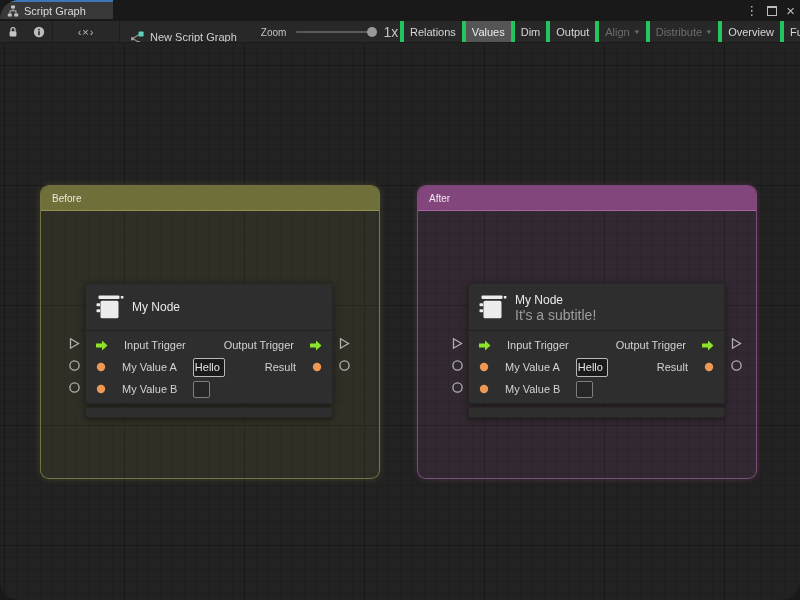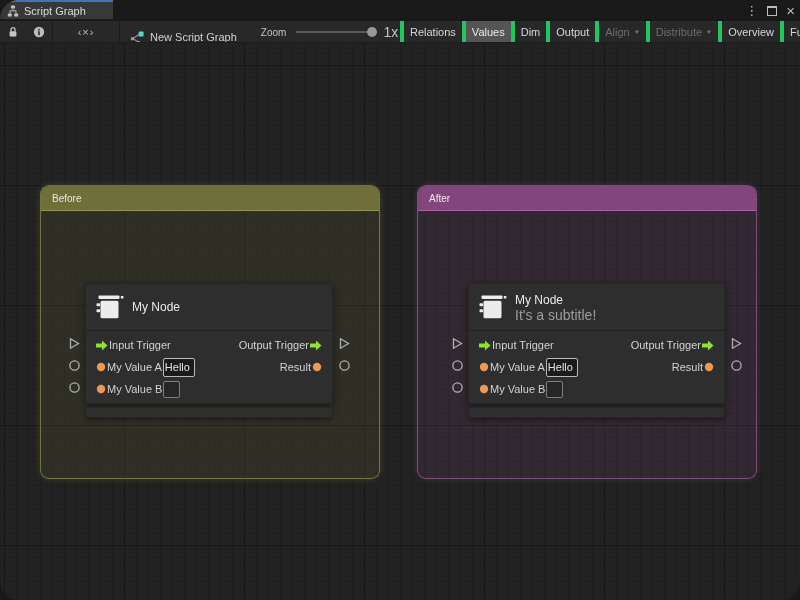--- a/index.html
+++ b/index.html
@@ -70,21 +70,21 @@
              box-shadow:0 2px 7px rgba(0,0,0,0.45);border:1px solid #262626;box-sizing:border-box;}
   .node-header{height:46px;display:flex;align-items:center;padding:0 10px;
                border-bottom:1px solid #222222;}
   .node-titles{margin-left:8px;display:flex;flex-direction:column;justify-content:center;}
   .node-title{font-size:12px;color:#eaeaea;line-height:14px;}
   .node-subtitle{font-size:14px;color:#9d9d9d;line-height:12px;margin-top:2px;}
   .node-subtitle:empty{display:none;}
   .node-rows{padding:3px 0;}
   .prow{height:22px;display:flex;align-items:center;justify-content:space-between;
         padding:0 10px;}
-  .pgroup{display:flex;align-items:center;gap:1px;}
+  .pgroup{display:flex;align-items:center;gap:16px;}
   .plabel{font-size:11px;color:#d2d2d2;white-space:nowrap;}
   .field{background:#1b1b1b;border:1px solid #b9b9b9;border-radius:2px;color:#e4e4e4;
          font-size:11px;padding:1px 1px;height:15px;line-height:15px;min-width:28px;box-sizing:content-box;}
   .field.small{min-width:13px;width:13px;height:13px;border-color:#7e7e7e;background:#262626;}
   .node-footer{height:9px;background:#2e2e2e;border:1px solid #262626;border-radius:2px 2px 3px 3px;
                margin-top:3px;box-shadow:0 2px 5px rgba(0,0,0,0.4);}
   .ext{position:absolute;width:13px;height:13px;}
   .ext.l{left:-17px;} .ext.r{right:-18px;}
   .ext.r1{top:54px;} .ext.r2{top:76px;} .ext.r3{top:98px;}
 

